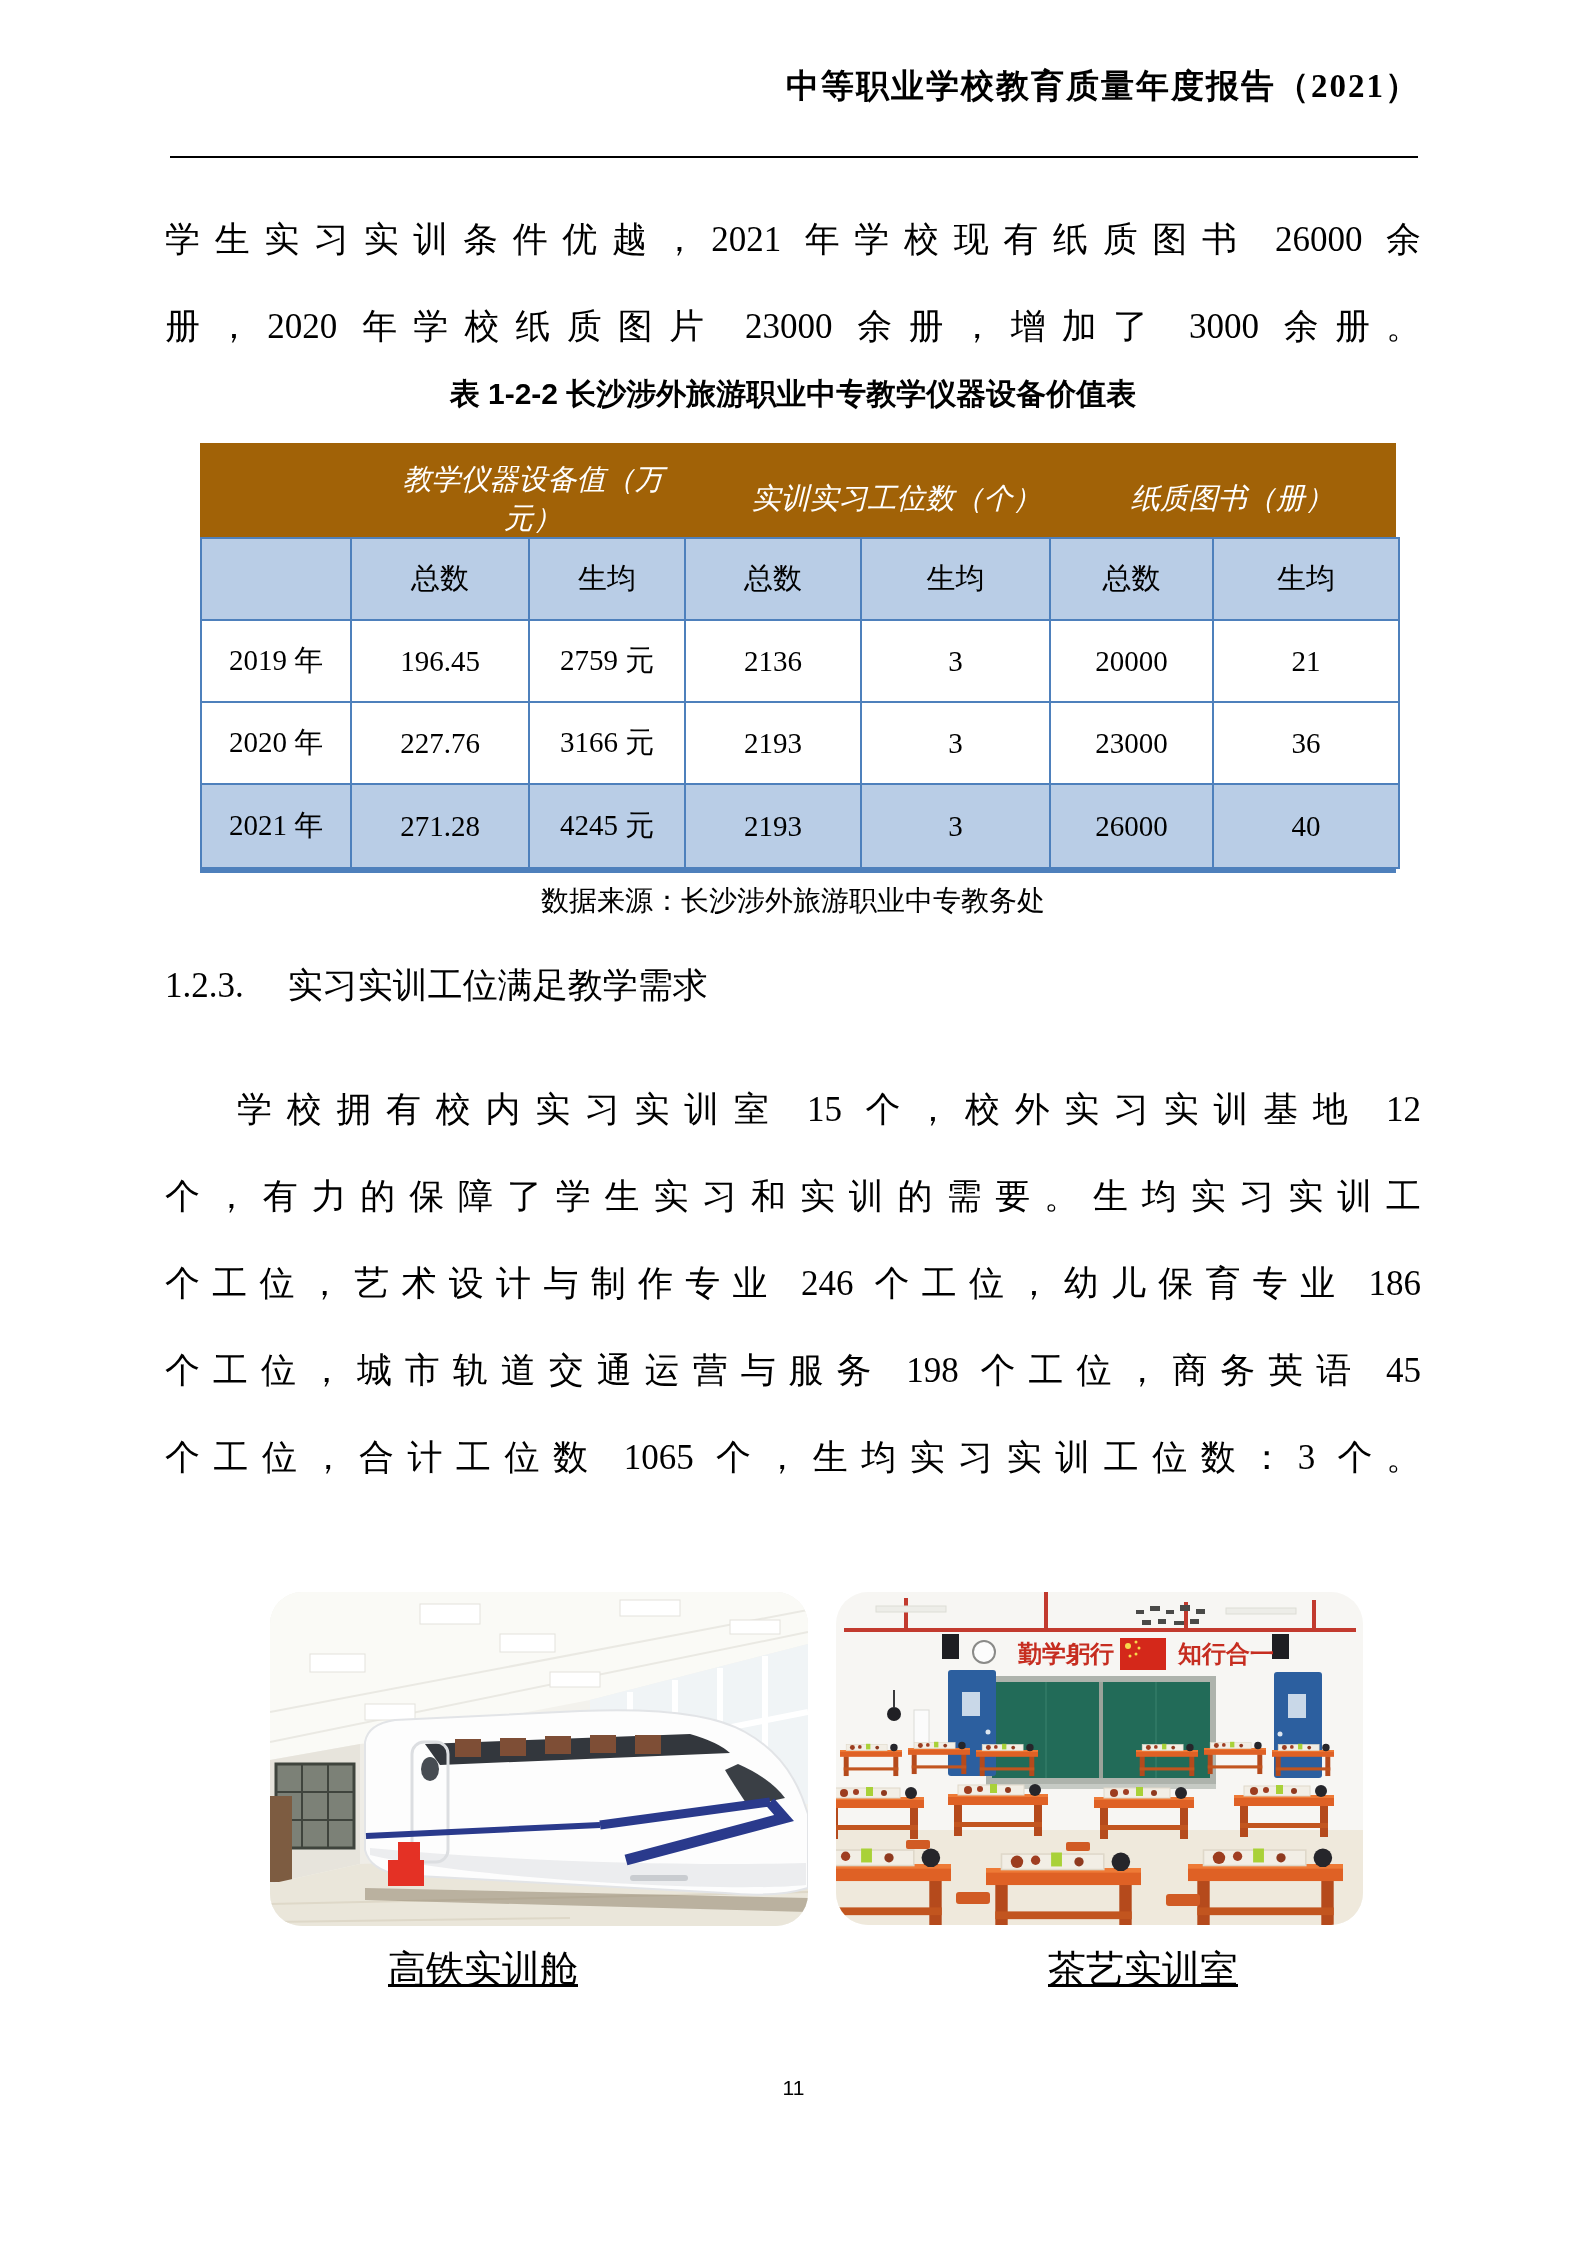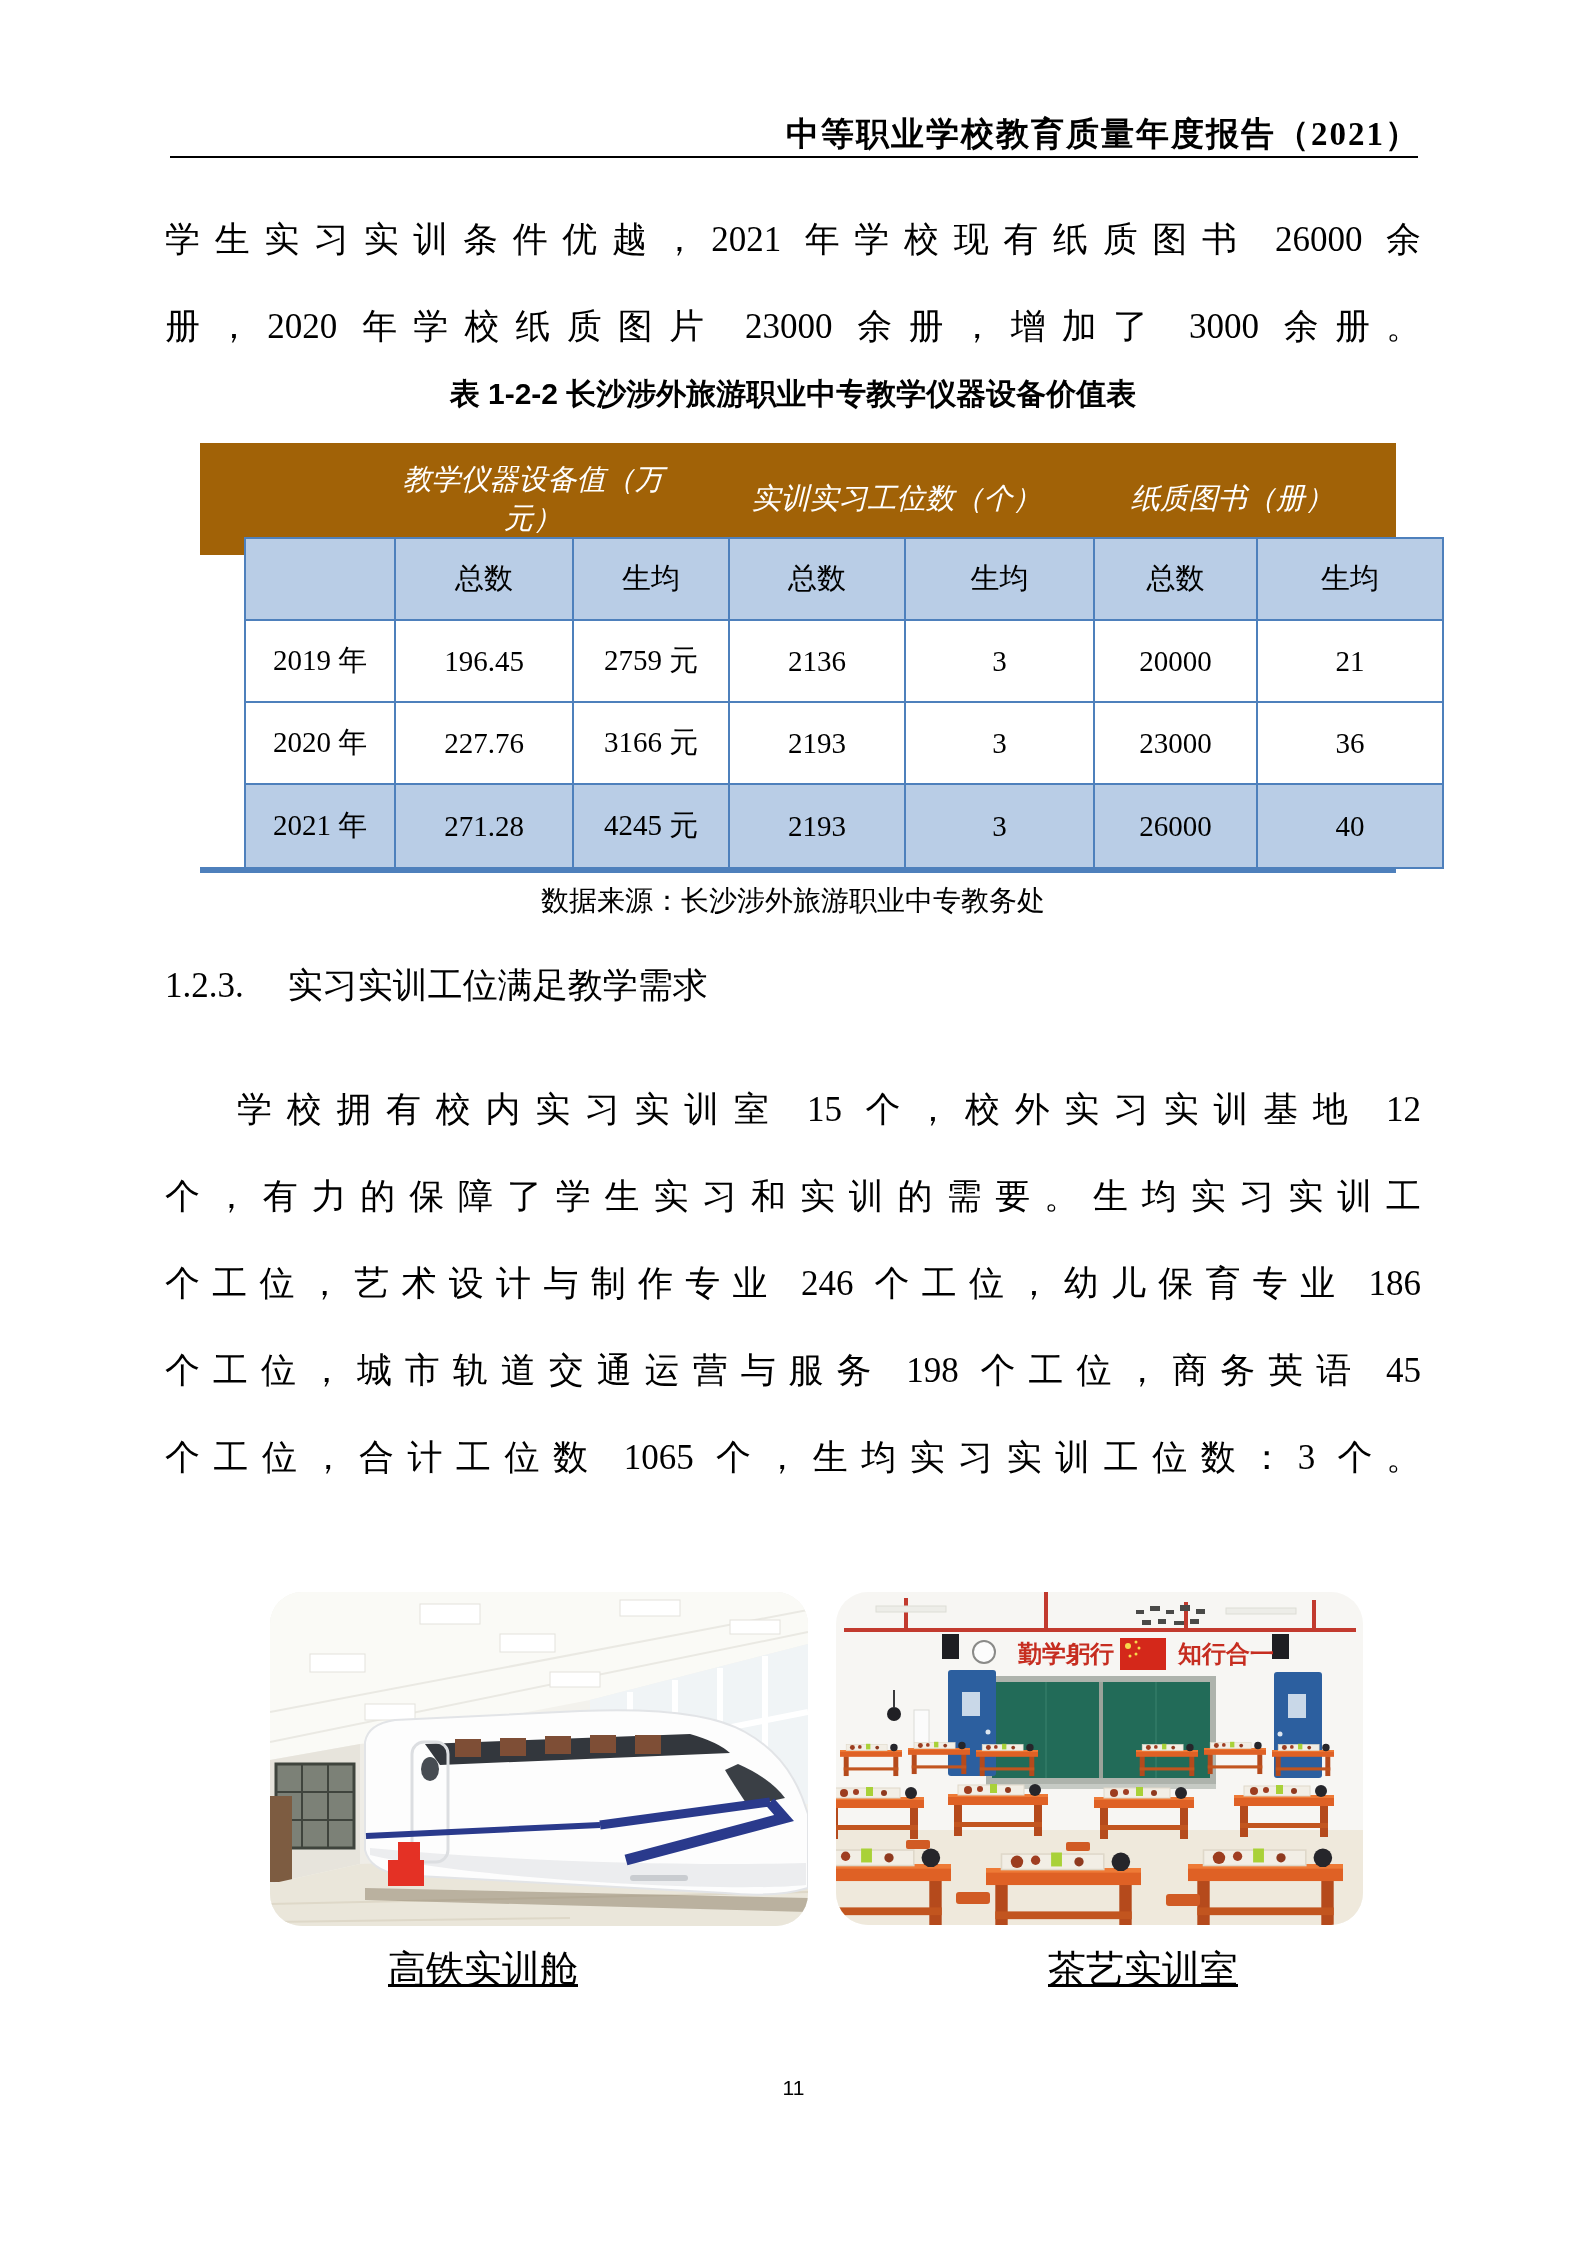--- a/index.html
+++ b/index.html
@@ -1,32 +1,32 @@
 <!DOCTYPE html>
 <html><head>
 <meta charset="utf-8">
 <style>
   html,body{margin:0;padding:0;background:#ffffff;}
   .page{position:relative;width:1587px;height:2245px;background:#fff;overflow:hidden;
         font-family:"Liberation Serif","DejaVu Serif",serif;color:#000;}
   .abs{position:absolute;}
-  .hdr-title{top:64px;right:167px;font-size:33px;font-weight:bold;letter-spacing:2px;margin-top:48px;}
+  .hdr-title{top:64px;right:167px;font-size:33px;font-weight:bold;letter-spacing:2px;}
   .hdr-rule{top:156px;left:170px;width:1248px;height:2px;background:#000;}
   .para{left:165px;width:1256px;font-size:35px;line-height:87px;}
   .pline{text-align:justify;text-align-last:justify;white-space:nowrap;}
   .pline.indent{text-indent:72px;}
   .tbl-title{top:368px;left:165px;width:1256px;text-align:center;font-size:30px;font-weight:bold;
              font-family:"Liberation Sans","DejaVu Sans",sans-serif;margin-top:6px;}
   
   .thead{top:443px;left:200px;width:1196px;height:112px;background:#a16207;display:flex;
          color:#fff;font-size:29px;font-style:italic;}
   .thead .hc{display:flex;align-items:center;justify-content:center;text-align:center;line-height:1.35;}
   .tgrid{top:537px;left:200px;width:1196px;border:2px solid #4E80BC;display:grid;
          grid-template-columns:150fr 178fr 156fr 176fr 189fr 163fr 184fr;grid-auto-rows:82px;
-         background:#a16207;font-size:29px;margin-left:44px;}
+         background:#a16207;font-size:29px;}
   .tc{display:flex;align-items:center;justify-content:center;border-right:2px solid #4E80BC;
       border-bottom:2px solid #4E80BC;background:#fff;}
   .tc.lastcol{border-right:none;}
   .tc.lastrow{border-bottom:none;}
   .tc.lt{background:#B9CDE6;}
   .tbl-bottom{top:867px;left:200px;width:1196px;height:6px;background:#4E80BC;}
   .src{top:882px;left:165px;width:1256px;text-align:center;font-size:28px;}
   .sect{top:962px;left:165px;font-size:35px;}
   .sect .num{font-family:"Liberation Serif",serif;margin-right:44px;}
   .photo{top:1592px;border-radius:32px;overflow:hidden;}

